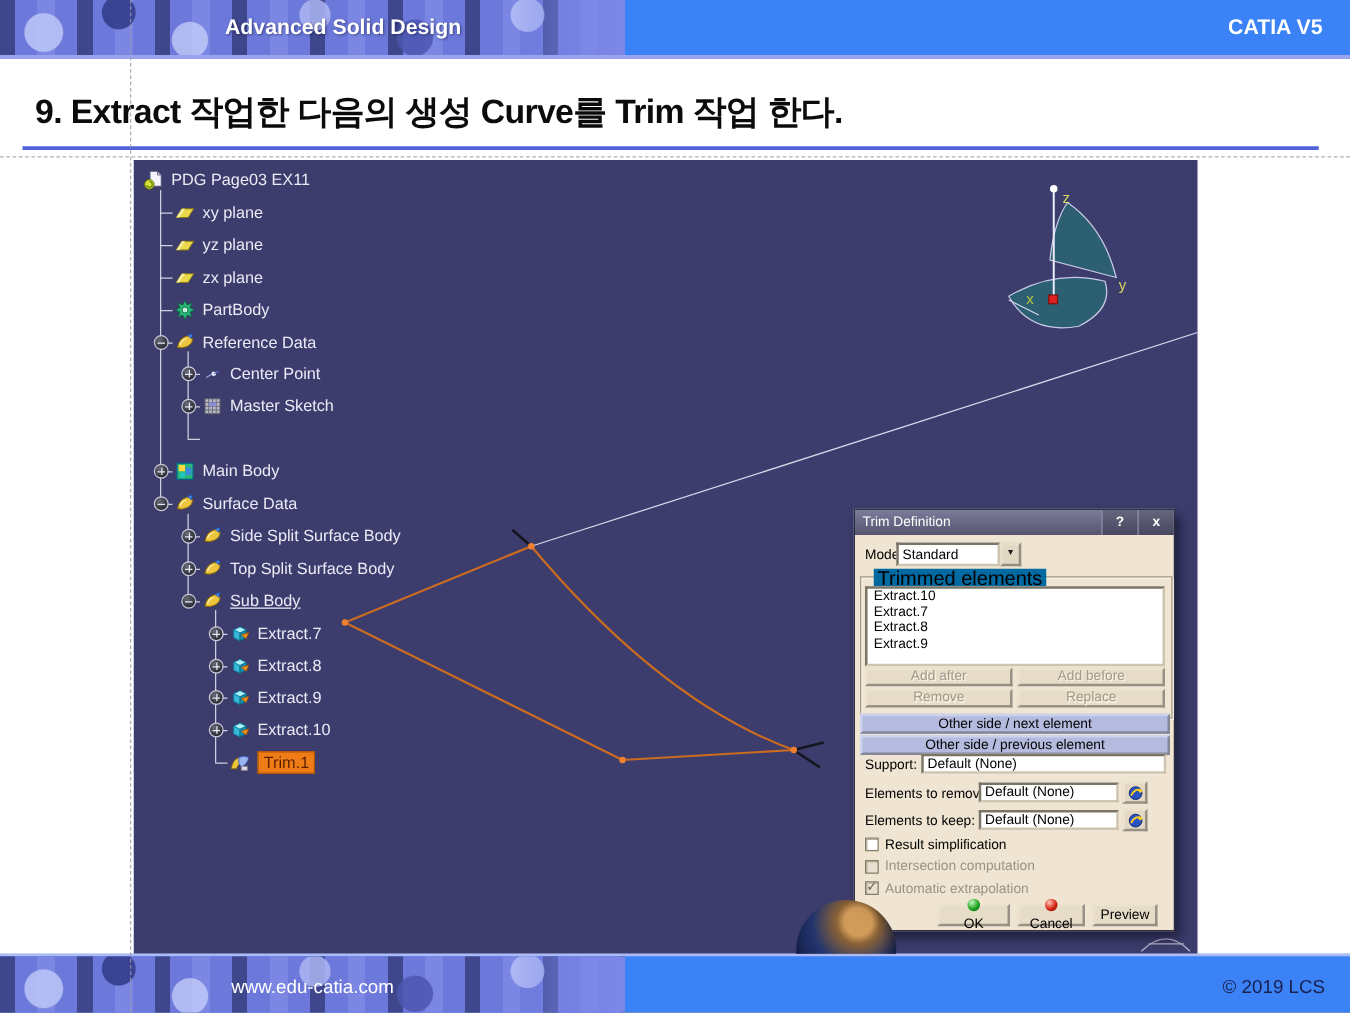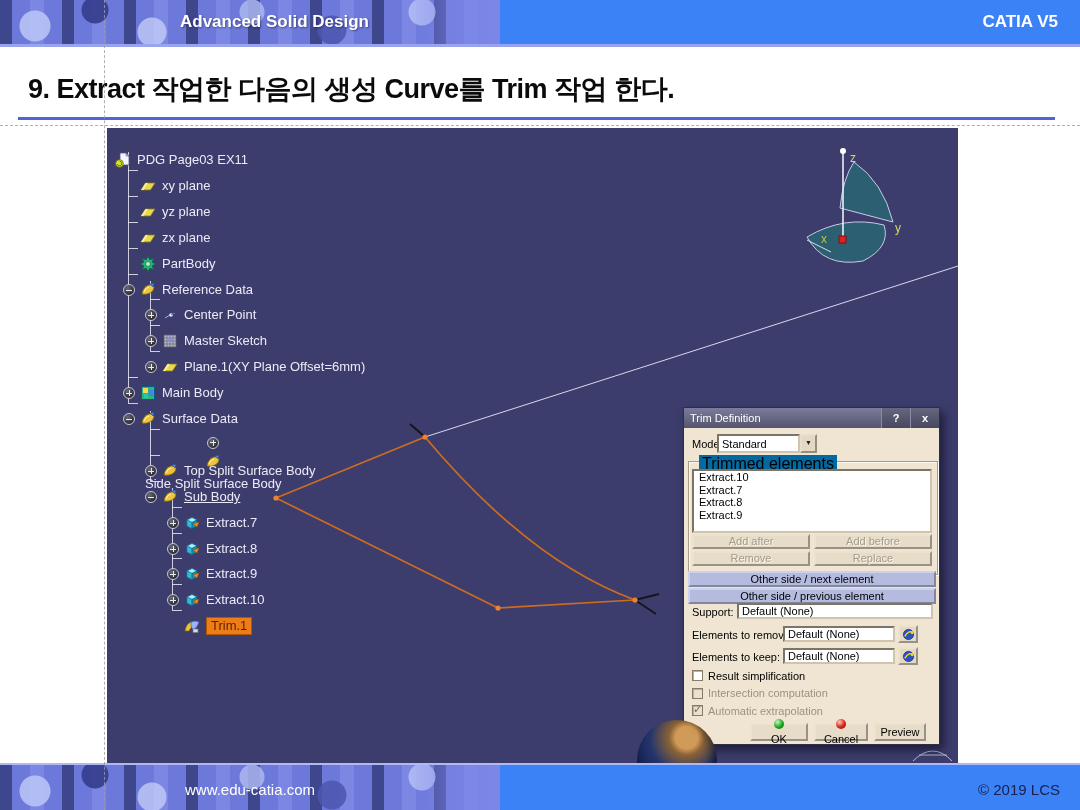--- a/index.html
+++ b/index.html
@@ -41,21 +41,21 @@
   .guide-v{position:absolute;left:104px;top:0;height:810px;border-left:1px dashed #9a9aa8;opacity:.8;z-index:8;}
 
   
   .viewport{position:absolute;left:107px;top:128px;width:851px;height:635px;
     background:#3d3d6d;overflow:hidden;}
   .geo{position:absolute;left:0;top:0;z-index:1;}
 
   
   #tree{position:absolute;left:0;top:0;width:100%;height:100%;z-index:2;}
   .tline{position:absolute;background:rgba(232,232,246,.85);}
-  .trow{position:absolute;height:17px;display:flex;align-items:center;gap:5px;white-space:nowrap;cursor:default;margin-top:16px;}
+  .trow{position:absolute;height:17px;display:flex;align-items:center;gap:5px;white-space:nowrap;cursor:default;}
   .badge{width:12px;height:12px;border-radius:50%;flex:0 0 12px;
     background:radial-gradient(circle at 35% 30%, #6a6a78, #2e2e38 70%);
     border:1px solid #c8c8d8;box-sizing:border-box;position:relative;}
   .badge:before,.badge:after{content:"";position:absolute;background:#e8e8f0;}
   .badge:before{left:2px;right:2px;top:4.5px;height:1px;}
   .badge.plus:after{top:2px;bottom:2px;left:4.5px;width:1px;}
   .ticon{width:17px;height:16px;flex:0 0 17px;}
   .ticon svg{width:16px;height:16px;display:block;}
   .tlabel{color:#eceaf6;font-size:13px;line-height:16px;}
   .tlabel.underline{text-decoration:underline;}
@@ -252,30 +252,20 @@
         <span class="ticon">
           <svg viewBox="0 0 16 16">
             <rect x="2" y="2" width="12" height="12" fill="#b9b9c6" stroke="#5a5a6a" stroke-width=".8"></rect>
             <path d="M2 5h12M2 8h12M2 11h12M5 2v12M8 2v12M11 2v12" stroke="#6a6a7a" stroke-width=".8"></path>
             <rect x="5" y="5" width="6" height="3" fill="#8890d8"></rect>
           </svg>
         </span>
         <span class="tlabel">Master Sketch</span>
       </div>
       <div class="tline" style="left: 43px; top: 223px; width: 10px; height: 1px;"></div>
-      <div class="trow" style="left: 38px; top: 214.5px;">
-        <span class="badge plus"></span>
-        <span class="ticon">
-          <svg viewBox="0 0 16 16">
-            <polygon points="1,12 5.5,5 15,5 10.5,12" fill="#ead94e" stroke="#8a7a10" stroke-width=".8"></polygon>
-            <polygon points="1,12 5.5,5 8,5 3.5,12" fill="#f6eda0"></polygon>
-          </svg>
-        </span>
-        <span class="tlabel">Plane.1(XY Plane Offset=6mm)</span>
-      </div>
       <div class="tline" style="left: 21px; top: 249px; width: 10px; height: 1px;"></div>
       <div class="trow" style="left: 16px; top: 240.5px;">
         <span class="badge plus"></span>
         <span class="ticon">
           <svg viewBox="0 0 16 16">
             <rect x="1.5" y="1.5" width="13" height="13" fill="#2ab878" stroke="#0a5a8a" stroke-width="1"></rect>
             <rect x="3" y="3" width="5" height="5" fill="#ffd840"></rect>
             <rect x="8.5" y="5" width="4.5" height="6" fill="#3a8ae0"></rect>
             <rect x="4" y="9" width="4" height="4" fill="#20c8c0"></rect>
           </svg>
@@ -288,21 +278,21 @@
         <span class="ticon">
           <svg viewBox="0 0 16 16">
             <path d="M2 12 Q3 5 9 3 Q13 2 14 5 Q14 9 10 11 Q6 13 2 12 Z" fill="#ecc43e" stroke="#8a6a00" stroke-width=".8"></path>
             <polygon points="10,2 14,1 13,5" fill="#4a86e8" stroke="#1a4aa8" stroke-width=".6"></polygon>
             <path d="M4 10 Q5 6 9 5" fill="none" stroke="#fff3c0" stroke-width="1"></path>
           </svg>
         </span>
         <span class="tlabel">Surface Data</span>
       </div>
       <div class="tline" style="left: 43px; top: 301px; width: 10px; height: 1px;"></div>
-      <div class="trow" style="left: 38px; top: 292.5px; flex-direction: column;">
+      <div class="trow" style="left: 38px; top: 292.5px;">
         <span class="badge plus"></span>
         <span class="ticon">
           <svg viewBox="0 0 16 16">
             <path d="M2 12 Q3 5 9 3 Q13 2 14 5 Q14 9 10 11 Q6 13 2 12 Z" fill="#ecc43e" stroke="#8a6a00" stroke-width=".8"></path>
             <polygon points="10,2 14,1 13,5" fill="#4a86e8" stroke="#1a4aa8" stroke-width=".6"></polygon>
             <path d="M4 10 Q5 6 9 5" fill="none" stroke="#fff3c0" stroke-width="1"></path>
           </svg>
         </span>
         <span class="tlabel">Side Split Surface Body</span>
       </div>

